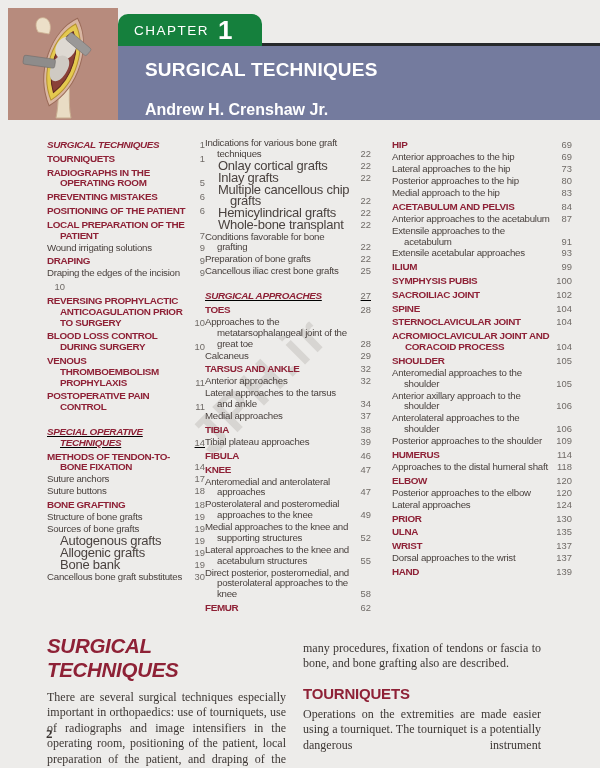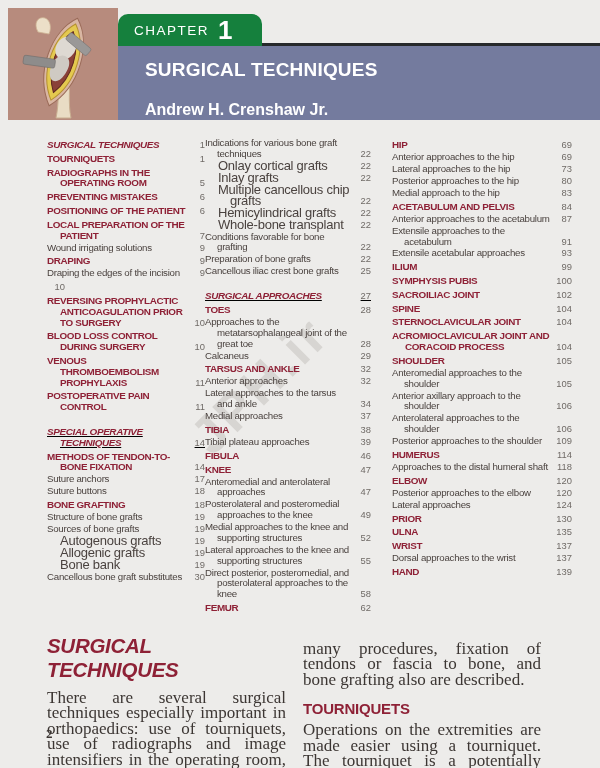--- a/index.html
+++ b/index.html
@@ -54,21 +54,21 @@
   #body-right{position:absolute;left:303px;top:641px;width:238px;}
   .sec-heading{
     color:#8e2136;font-weight:bold;font-style:italic;font-size:20.5px;
     letter-spacing:-.3px;margin:0 0 8px 0;
   }
   .sub-heading{
     color:#8e2136;font-weight:bold;font-size:15px;letter-spacing:-.2px;
     margin:13px 0 5px 0;
   }
   .body-para{
-    font-family:"Liberation Serif",serif;font-size:17px;line-height:15.4px;
+    font-family:"Liberation Serif",serif;font-size:12px;line-height:15.4px;
     color:#3c3633;text-align:justify;margin:0;
   }
   .flush-last{text-align-last:justify;}
   #folio{
     position:absolute;left:46px;top:726px;
     font-family:"Liberation Serif",serif;font-weight:bold;font-size:13px;color:#3c3633;
   }
 </style>
 </head>
 <body>
@@ -349,21 +349,21 @@
         <span class="lbl">Posterolateral and posteromedial approaches to the knee</span>
         <span class="pg">49</span>
       </div>
 
       <div class="toc-entry t-s">
         <span class="lbl">Medial approaches to the knee and supporting structures</span>
         <span class="pg">52</span>
       </div>
 
       <div class="toc-entry t-s">
-        <span class="lbl">Lateral approaches to the knee and supporting structures</span>
+        <span class="lbl">Lateral approaches to the knee and acetabulum structures</span>
         <span class="pg">55</span>
       </div>
 
       <div class="toc-entry t-s">
         <span class="lbl">Direct posterior, posteromedial, and posterolateral approaches to the knee</span>
         <span class="pg">58</span>
       </div>
 
       <div class="toc-entry t-h">
         <span class="lbl">FEMUR</span>

